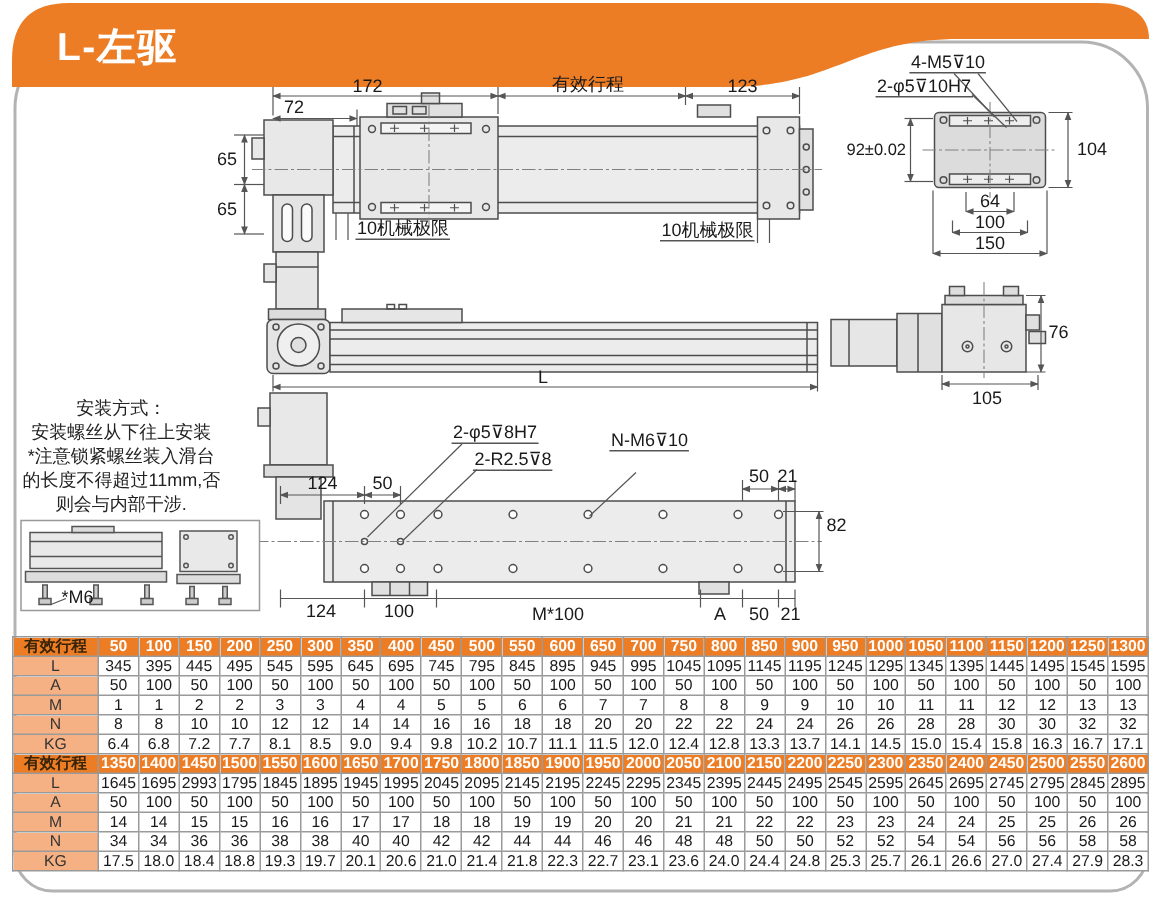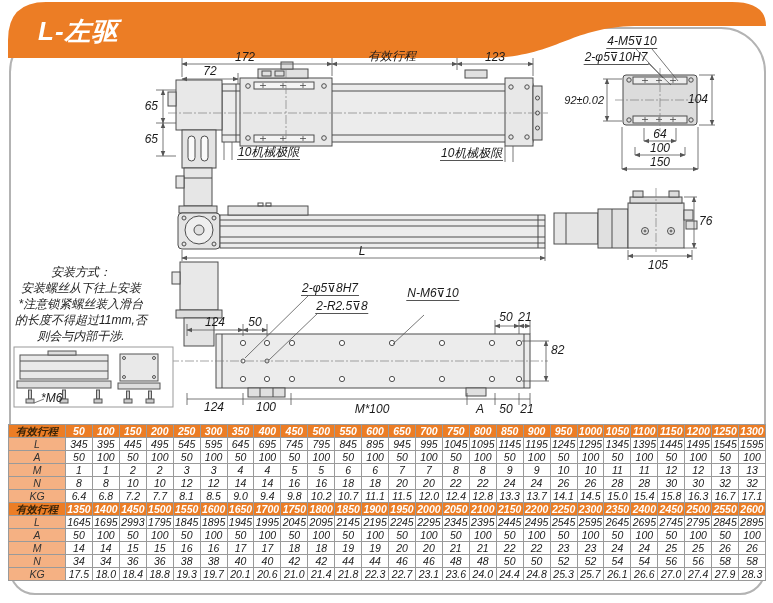--- a/index.html
+++ b/index.html
@@ -1,17 +1,17 @@
 <!DOCTYPE html>
 <html><head>
 <meta charset="utf-8">
 <style>
   html,body{margin:0;padding:0;background:#fff;}
   #stage{position:relative;width:773px;height:603px;background:#fff;overflow:hidden;
-         font-family:"Liberation Sans","DejaVu Sans",sans-serif;font-style:italic;}
+         font-family:"Liberation Sans","DejaVu Sans",sans-serif;}
   #page-border{position:absolute;left:9px;top:27px;width:753px;height:564px;
 
                border:2px solid #b3b3b3;border-radius:45px 45px 26px 26px;z-index:1;}
   #banner-svg{position:absolute;left:0;top:0;z-index:2;}
   #page-title{position:absolute;left:38px;top:14px;z-index:3;color:#fff;font-size:26px;
               font-weight:bold;letter-spacing:1px;}
   #dwg{position:absolute;left:0;top:0;z-index:2;}
   .dim{position:absolute;z-index:3;font-size:12px;color:#1a1a1a;white-space:nowrap;
        transform:translateX(-50%);line-height:13px;}
   .dim.lft{transform:none;}
@@ -282,30 +282,30 @@
       <line x1="530" y1="393" x2="530" y2="405"></line>
       <line x1="308" y1="296" x2="245" y2="358"></line>
       <line x1="318" y1="313" x2="269" y2="360"></line>
       <line x1="424" y1="315" x2="393" y2="344"></line>
     </g>
   </svg>
 
   <div class="dim" style="left:245px;top:51px">172</div>
   <div class="dim" style="left:392px;top:50px">有效行程</div>
   <div class="dim" style="left:495px;top:51px">123</div>
-  <div class="dim" style="left:210px;top:65px">72</div>
+  <div class="dim" style="left:196px;top:65px">72</div>
   <div class="dim rgt" style="left:158px;top:100px">65</div>
   <div class="dim rgt" style="left:158px;top:133px">65</div>
   <div class="dim lft ann" style="left:237px;top:146px">10机械极限</div>
   <div class="dim lft ann" style="left:440px;top:147px">10机械极限</div>
 
   <div class="dim ann" style="left:632px;top:35px">4-M5⊽10</div>
   <div class="dim ann" style="left:616px;top:51px">2-φ5⊽10H7</div>
   <div class="dim rgt small" style="left:604px;top:94px">92±0.02</div>
-  <div class="dim lft" style="left:688px;top:93px">104</div>
+  <div class="dim lft" style="left:718px;top:93px">104</div>
   <div class="dim" style="left:660px;top:128px">64</div>
   <div class="dim" style="left:660px;top:142px">100</div>
   <div class="dim" style="left:660px;top:156px">150</div>
 
   <div class="dim" style="left:362px;top:245px">L</div>
   <div class="dim lft" style="left:699px;top:215px">76</div>
   <div class="dim" style="left:658px;top:259px">105</div>
 
   <div class="dim" style="left:215px;top:316px">124</div>
   <div class="dim" style="left:255px;top:316px">50</div>

